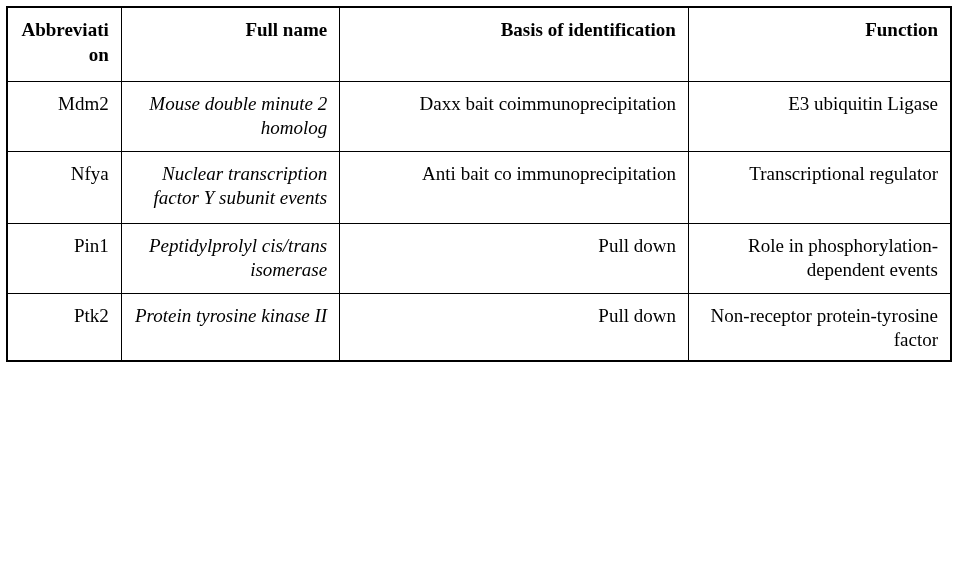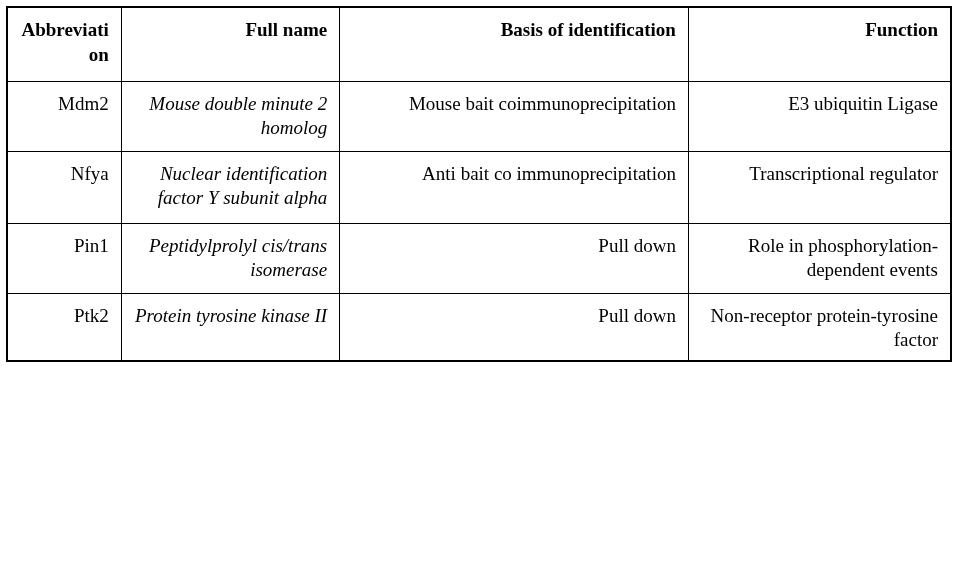--- a/index.html
+++ b/index.html
@@ -70,26 +70,26 @@
         <th>Abbreviation</th>
         <th>Full name</th>
         <th>Basis of identification</th>
         <th>Function</th>
       </tr>
     </thead>
     <tbody>
       <tr>
         <td class="col-abbr">Mdm2</td>
         <td class="col-fullname">Mouse double minute 2 homolog</td>
-        <td class="col-basis">Mouse bait coimmunoprecipitation</td>
+        <td class="col-basis">Daxx bait coimmunoprecipitation</td>
         <td class="col-function">E3 ubiquitin Ligase</td>
       </tr>
       <tr>
         <td class="col-abbr">Nfya</td>
-        <td class="col-fullname">Nuclear identification factor Y subunit alpha</td>
+        <td class="col-fullname">Nuclear transcription factor Y subunit events</td>
         <td class="col-basis">Anti bait co immunoprecipitation</td>
         <td class="col-function">Transcriptional regulator</td>
       </tr>
       <tr>
         <td class="col-abbr">Pin1</td>
         <td class="col-fullname">Peptidylprolyl cis/trans isomerase</td>
         <td class="col-basis">Pull down</td>
         <td class="col-function">Role in phosphorylation-dependent events</td>
       </tr>
       <tr>

